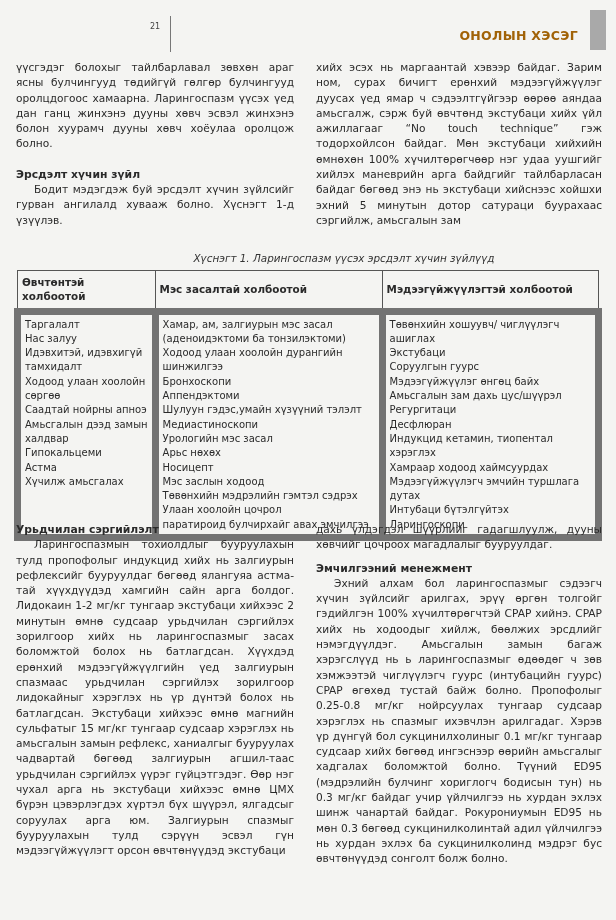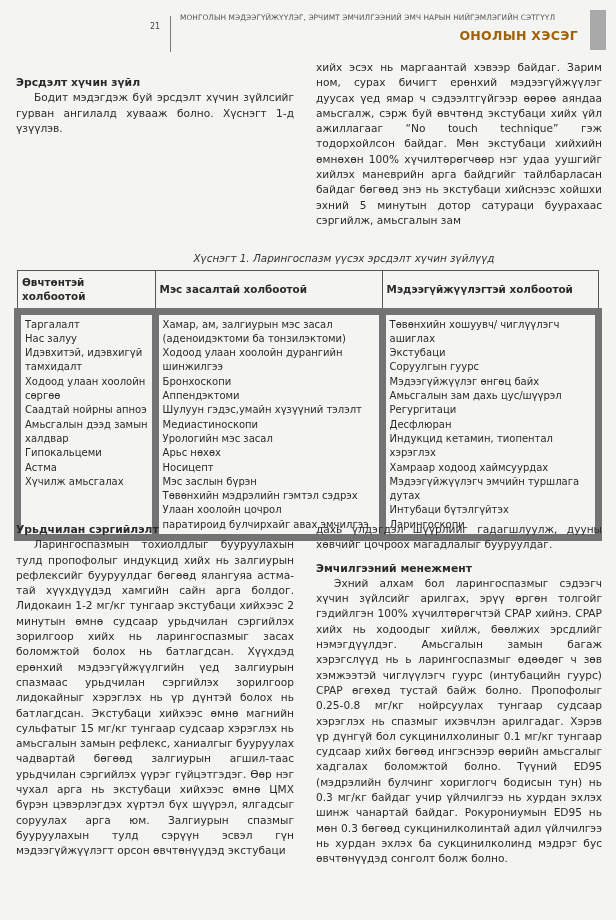--- a/index.html
+++ b/index.html
@@ -52,26 +52,26 @@
   }
   table.risk-table th.c1 { text-align: left; }
   .cell-line { display: block; white-space: nowrap; }
 </style>
 </head>
 <body>
 
 <div class="page-header">
   <span class="page-number">21</span>
   <div class="header-divider"></div>
-  <span class="journal-title">МОНГОЛЫН МЭДЭЭГҮЙЖҮҮЛЭГ, ЭРЧИМТ ЭМЧИЛГЭЭНИЙ ЭМЧ НАРЫН НИЙГЭМЛЭГИЙН СЭТГҮҮЛ</span>
   <span class="section-title">ОНОЛЫН ХЭСЭГ</span>
   <div class="gray-tab"></div>
 </div>
 
 <div class="col" style="left:16px; top:60px; width:278px;">
+  <p>үүсгэдэг болохыг тайлбарлавал зөвхөн араг ясны булчингууд төдийгүй гөлгөр булчингууд оролцдогоос хамаарна. Ларингоспазм үүсэх үед дан ганц жинхэнэ дууны хөвч эсвэл жинхэнэ болон хуурамч дууны хөвч хоёулаа оролцож болно.</p>
   <p class="heading" style="margin-top:15px;">Эрсдэлт хүчин зүйл</p>
   <p class="indent">Бодит мэдэгдэж буй эрсдэлт хүчин зүйлсийг гурван ангилалд хувааж болно. Хүснэгт 1-д үзүүлэв.</p>
 </div>
 
 <div class="col" style="left:316px; top:60px; width:286px;">
   <p>хийх эсэх нь маргаантай хэвээр байдаг. Зарим ном, сурах бичигт ерөнхий мэдээгүйжүүлэг дуусах үед ямар ч сэдээлтгүйгээр өөрөө аяндаа амьсгалж, сэрж буй өвчтөнд экстубаци хийх үйл ажиллагааг “No touch technique” гэж тодорхойлсон байдаг. Мөн экстубаци хийхийн өмнөхөн 100% хүчилтөрөгчөөр нэг удаа уушгийг хийлэх маневрийн арга байдгийг тайлбарласан байдаг бөгөөд энэ нь экстубаци хийснээс хойшхи эхний 5 минутын дотор сатураци буурахаас сэргийлж, амьсгалын зам</p>
 </div>
 
 <div class="caption">Хүснэгт 1. Ларингоспазм үүсэх эрсдэлт хүчин зүйлүүд</div>
 
@@ -104,21 +104,21 @@
         <span class="cell-line">(аденоидэктоми ба тонзилэктоми)</span>
         <span class="cell-line">Ходоод улаан хоолойн дурангийн</span>
         <span class="cell-line">шинжилгээ</span>
         <span class="cell-line">Бронхоскопи</span>
         <span class="cell-line">Аппендэктоми</span>
         <span class="cell-line">Шулуун гэдэс,умайн хүзүүний тэлэлт</span>
         <span class="cell-line">Медиастиноскопи</span>
         <span class="cell-line">Урологийн мэс засал</span>
         <span class="cell-line">Арьс нөхөх</span>
         <span class="cell-line">Носицепт</span>
-        <span class="cell-line">Мэс заслын бүрэн</span>
+        <span class="cell-line">Мэс заслын ходоод</span>
         <span class="cell-line">Төвөнхийн мэдрэлийн гэмтэл сэдрэх</span>
         <span class="cell-line">Улаан хоолойн цочрол</span>
         <span class="cell-line">паратироид булчирхайг авах эмчилгээ</span>
       </td>
       <td>
         <span class="cell-line">Төвөнхийн хошуувч/ чиглүүлэгч</span>
         <span class="cell-line">ашиглах</span>
         <span class="cell-line">Экстубаци</span>
         <span class="cell-line">Соруулгын гуурс</span>
         <span class="cell-line">Мэдээгүйжүүлэг өнгөц байх</span>

